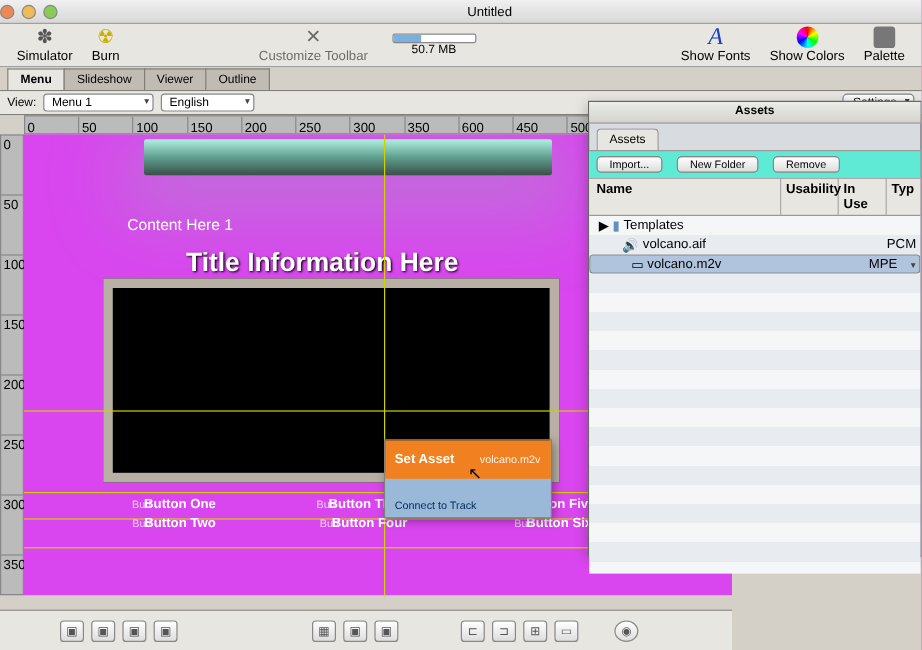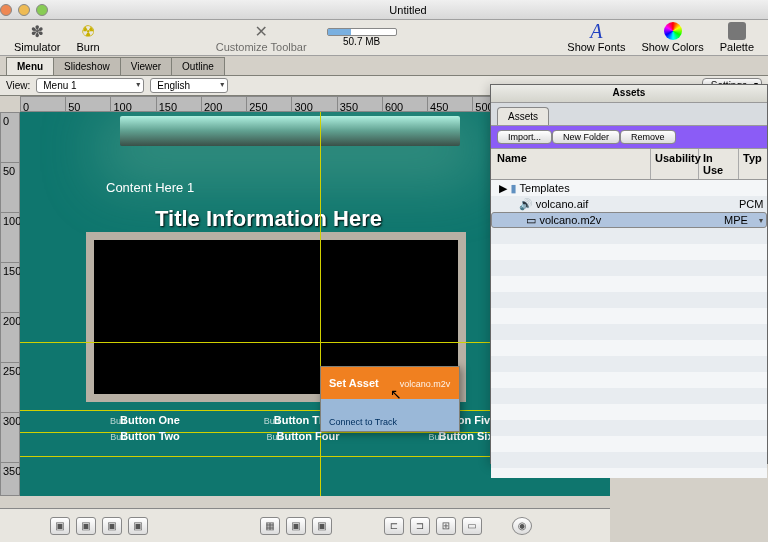--- a/index.html
+++ b/index.html
@@ -26,21 +26,21 @@
 .viewbar{height:20px;background:#e8e6e0;display:flex;align-items:center;padding:0 6px;border-bottom:1px solid #808078;gap:6px}
 .sel{border:1px solid #888;background:#fff;padding:1px 14px 1px 6px;border-radius:3px;font-size:10px;position:relative}
 .sel::after{content:"▾";position:absolute;right:3px;font-size:8px;color:#444}
 .btn{border:1px solid #888;background:linear-gradient(#fff,#ddd);padding:1px 14px 1px 8px;border-radius:4px;font-size:10px;position:relative}
 .btn.dd::after{content:"▾";position:absolute;right:3px;font-size:8px}
 .canvas-area{position:absolute;left:0;top:96px;width:610px;height:446px;background:#d4d0c8}
 .hruler{position:absolute;left:20px;top:0;right:0;height:16px;background:#bbb;border:1px solid #888;display:flex;font-size:8px;overflow:hidden}
 .hruler span{display:inline-block;width:50px;border-right:1px solid #888;padding-left:2px;padding-top:4px}
 .vruler{position:absolute;left:0;top:16px;width:20px;bottom:46px;background:#bbb;border:1px solid #888;font-size:8px}
 .vruler span{display:block;height:50px;border-bottom:1px solid #888;padding:2px}
-.canvas{position:absolute;left:20px;top:16px;right:0;bottom:46px;background:#0f766e;overflow:hidden}
+.canvas{position:absolute;left:20px;top:16px;right:0;bottom:46px;background:#d946ef;overflow:hidden}
 .light{position:absolute;top:4px;left:100px;width:340px;height:30px;background:linear-gradient(#b0f0e0,#60a090 50%,#3a5048);border-radius:2px;box-shadow:0 18px 60px 20px rgba(140,200,170,.3)}
 .content{position:absolute;left:86px;top:68px;color:#fff;font-size:13px}
 .title{position:absolute;left:135px;top:94px;color:#fff;font-size:22px;font-weight:bold;text-shadow:1px 1px 2px #000}
 .dropzone{position:absolute;left:66px;top:120px;width:380px;height:170px;border:8px solid #b8b0a4;background:#000}
 .btnrow{position:absolute;left:60px;color:#fff;font-size:16px;font-weight:bold;display:flex;gap:28px}
 .btnrow.r1{top:302px}
 .btnrow.r2{top:318px}
 .btnrow span{width:130px;text-align:center}
 .btnrow small{font-size:9px;font-weight:normal;opacity:.7;margin-right:-6px}
 .guide-v{position:absolute;top:0;bottom:0;width:1px;background:#d0d000}
@@ -50,21 +50,21 @@
 .menu-top .fname{font-size:9px;opacity:.9;margin-left:18px}
 .menu-bot{background:#9ab8d8;color:#003060;padding:4px 8px}
 .menu-bot b{font-size:11px}
 .cursor{position:absolute;left:370px;top:274px;font-size:14px;color:#000}
 .botbar{position:absolute;left:0;bottom:0;right:0;height:34px;background:#e8e6e0;border-top:1px solid #888;display:flex;align-items:center;padding:0 50px;gap:6px}
 .ib{width:20px;height:18px;border:1px solid #888;background:linear-gradient(#fff,#ddd);border-radius:3px;display:inline-flex;align-items:center;justify-content:center;font-size:10px;color:#555}
 .panel{position:absolute;right:0;top:84px;width:278px;height:380px;background:#d8dce0;border:1px solid #666;box-shadow:-2px 2px 10px rgba(0,0,0,.2)}
 .ptitle{height:18px;background:linear-gradient(#ecece8,#d4d4cc);text-align:center;font-size:10px;border-bottom:1px solid #999;padding-top:2px;font-weight:bold}
 .ptab{padding:4px 6px 0}
 .ptab span{display:inline-block;padding:3px 10px;background:#e8e6e0;border:1px solid #888;border-bottom:none;border-radius:4px 4px 0 0;font-size:10px}
-.pbtns{padding:4px 6px;display:flex;gap:0;border-top:1px solid #999;background:#8b5cf6}
+.pbtns{padding:4px 6px;display:flex;gap:12px;border-top:1px solid #999;background:#5eead4}
 .pbtns .btn{padding:1px 10px;font-size:9px}
 .phead{display:flex;background:#e8e6e0;border-top:1px solid #999;border-bottom:1px solid #999;font-size:9px;font-weight:bold}
 .phead span:nth-child(1){flex:1;padding:3px 6px;border-right:1px solid #aaa}
 .phead span:nth-child(2){width:48px;padding:3px 4px;border-right:1px solid #aaa}
 .phead span:nth-child(3){width:40px;padding:3px 4px;border-right:1px solid #aaa}
 .phead span:nth-child(4){width:28px;padding:3px 4px}
 .plist{height:298px;overflow:auto;background:repeating-linear-gradient(#f4f6f8,#f4f6f8 16px,#e8ecf0 16px,#e8ecf0 32px)}
 .pitem{display:flex;align-items:center;height:16px;font-size:10px}
 .pn{flex:1;padding-left:18px;display:flex;align-items:center;gap:3px}
 .pt{width:28px;padding-right:15px;text-align:right}
@@ -120,21 +120,21 @@
 
 <div class="tabbar">
   <div class="tab active">Menu</div>
   <div class="tab">Slideshow</div>
   <div class="tab">Viewer</div>
   <div class="tab">Outline</div>
 </div>
 
 <div class="viewbar">
   <span style="font-size:10px">View:</span>
-  <span class="sel" style="width:108px">Menu 1</span>
+  <span class="sel" style="width:92px">Menu 1</span>
   <span class="sel" style="width:78px">English</span>
   <div class="spacer"></div>
   <span class="btn dd">Settings</span>
 </div>
 
 <div class="canvas-area">
   <div class="hruler" id="hruler">
       <span>0</span>
       <span>50</span>
       <span>100</span>

